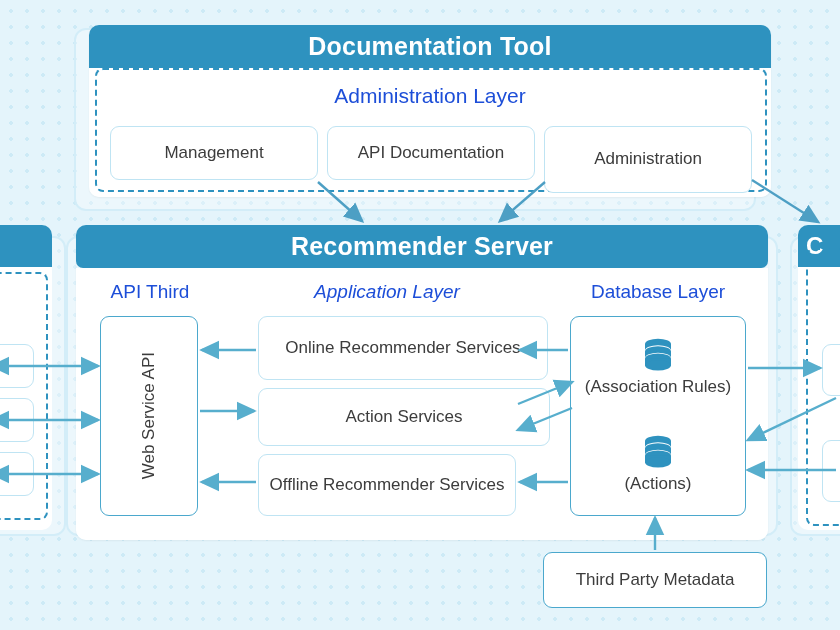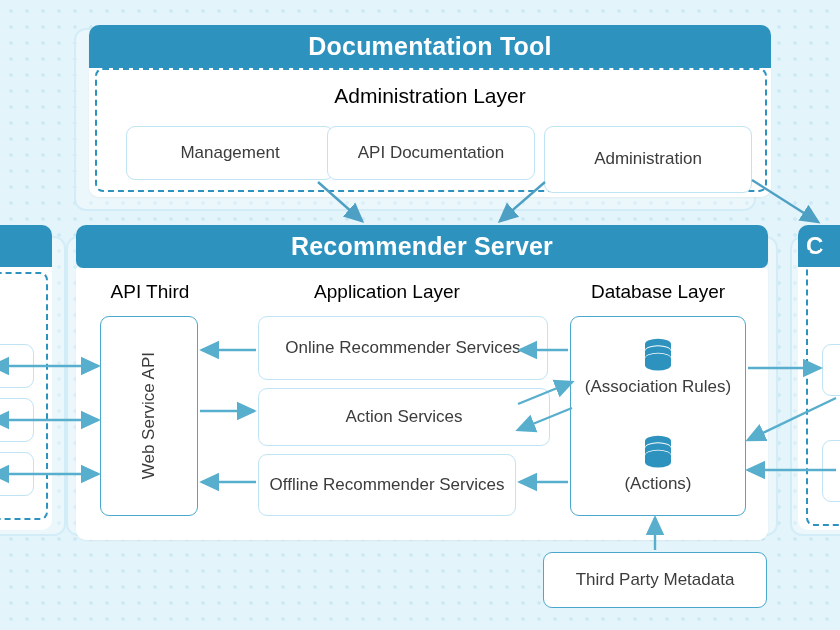--- a/index.html
+++ b/index.html
@@ -28,21 +28,21 @@
     position:absolute;border:2px solid #d3edf8;border-radius:12px;
     background:rgba(255,255,255,0.30);box-sizing:border-box;
   }
   .box{
     position:absolute;background:#ffffff;border:1.6px solid #bfe4f3;
     border-radius:9px;box-sizing:border-box;
     display:flex;align-items:center;justify-content:center;text-align:center;
     font-size:17px;color:#3c3c3c;line-height:1.22;padding:2px 6px;
   }
   .box.thick{border:1.8px solid #4ba8cd;}
-  .lbl{position:absolute;font-size:19px;color:#000000;text-align:center;}
+  .lbl{position:absolute;font-size:19px;color:#1d4ed8;text-align:center;}
   .vtext{
     writing-mode:vertical-rl;transform:rotate(180deg);
     font-size:17px;color:#3c3c3c;white-space:nowrap;
   }
   svg.edges{position:absolute;left:0;top:0;width:840px;height:630px;pointer-events:none;}
   .db-ico{display:block;margin:0 auto;}
 </style>
 </head>
 <body>
 
@@ -73,33 +73,33 @@
 
 <div class="panel" style="left:89px;top:25px;width:682px;height:172px;box-shadow:0 1px 2px rgba(0,0,0,.05);">
   <div class="panel-head" style="height:43px;font-size:25px;">Documentation Tool</div>
   <div class="panel-body" style="height:129px;"></div>
 </div>
 
 <div class="dashed" style="left:95px;top:68px;width:672px;height:124px;"></div>
 
 <div class="lbl" style="left:89px;top:84px;width:682px;font-size:21px;font-weight:normal;">Administration Layer</div>
 
-<div class="box" style="left:110px;top:126px;width:208px;height:54px;margin-left:16px;">Management</div>
+<div class="box" style="left:110px;top:126px;width:208px;height:54px;">Management</div>
 <div class="box" style="left:327px;top:126px;width:208px;height:54px;">API Documentation</div>
 <div class="box" style="left:544px;top:126px;width:208px;height:67px;">Administration</div>
 
 <div class="outer-soft" style="left:66px;top:236px;width:712px;height:300px;"></div>
 
 <div class="panel" style="left:76px;top:225px;width:692px;height:315px;box-shadow:0 1px 2px rgba(0,0,0,.05);">
   <div class="panel-head" style="height:43px;font-size:25px;border-radius:7px;">Recommender Server</div>
   <div class="panel-body" style="height:272px;"></div>
 </div>
 
 <div class="lbl" style="left:88px;top:281px;width:124px;">API Third</div>
-<div class="lbl" style="left:258px;top:281px;width:258px;">Application Layer</div>
+<div class="lbl" style="left:258px;top:281px;width:258px;font-style:italic;">Application Layer</div>
 <div class="lbl" style="left:570px;top:281px;width:176px;">Database Layer</div>
 
 <div class="box thick" style="left:100px;top:316px;width:98px;height:200px;">
   <span class="vtext">Web Service API</span>
 </div>
 
 <div class="box" style="left:258px;top:316px;width:290px;height:64px;">Online Recommender Services</div>
 <div class="box" style="left:258px;top:388px;width:292px;height:58px;">Action Services</div>
 <div class="box" style="left:258px;top:454px;width:258px;height:62px;">Offline Recommender Services</div>
 

